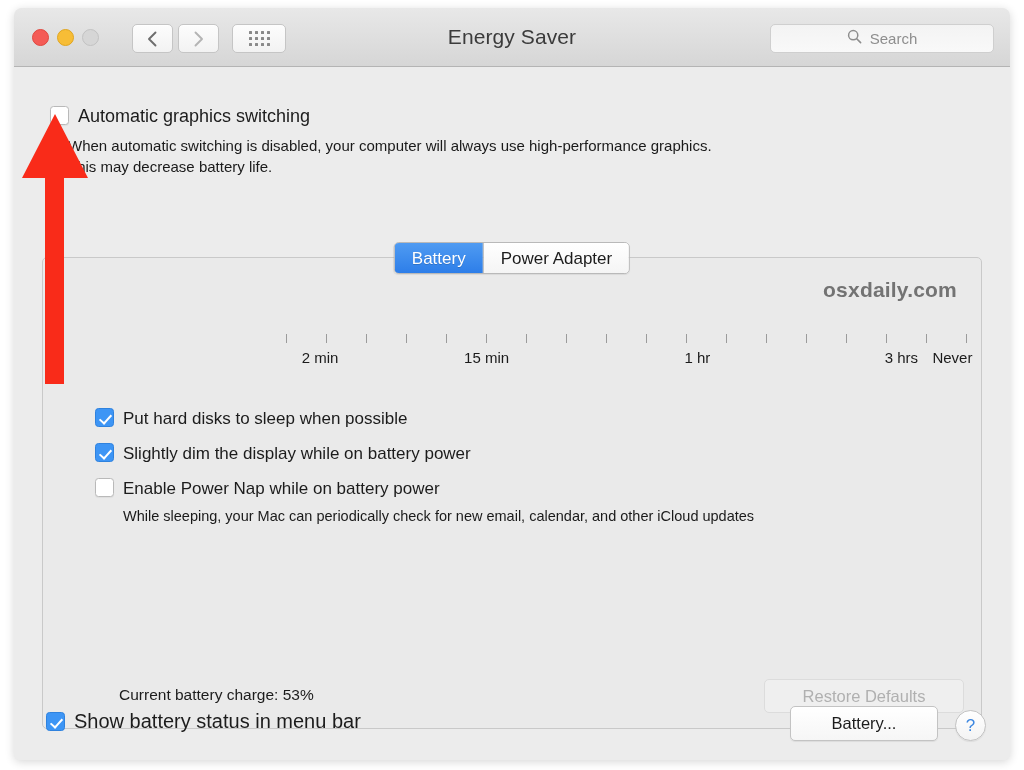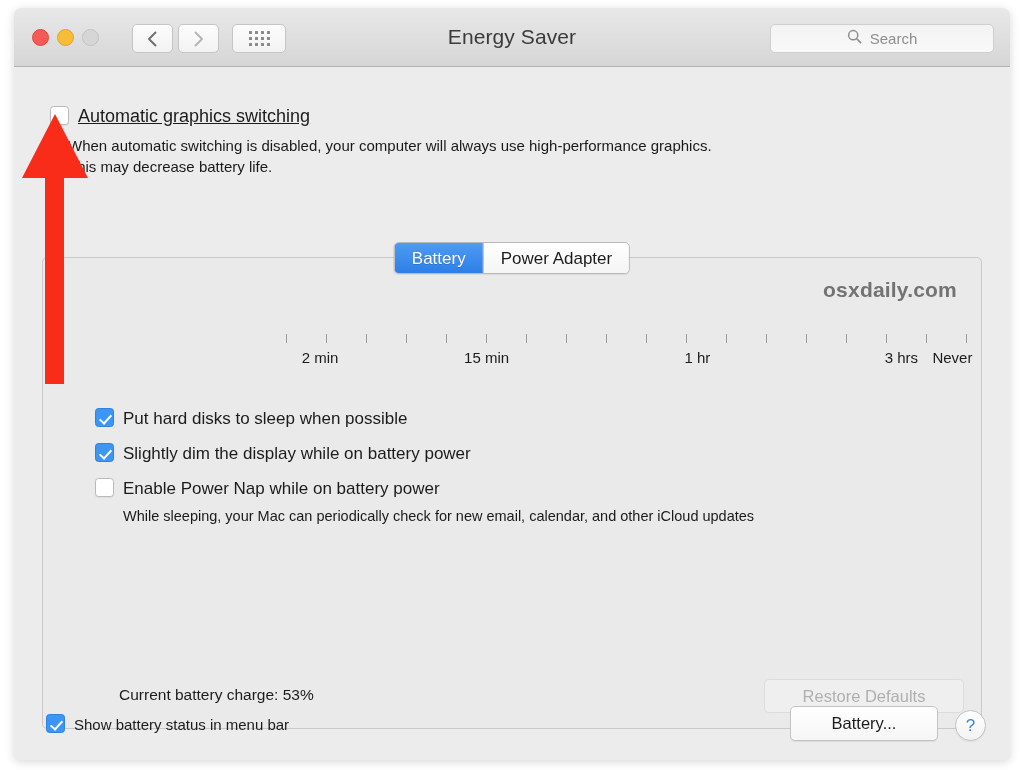--- a/index.html
+++ b/index.html
@@ -145,21 +145,20 @@
 
   .ags-row {
     position: absolute;
     left: 36px;
     top: 39px;
   }
   .ags-label {
     font-size: 18px;
     color: #1c1c1c;
     white-space: nowrap;
-    text-decoration: underline;
   }
   .ags-desc {
     position: absolute;
     left: 54px;
     top: 68px;
     font-size: 15px;
     color: #1a1a1a;
     line-height: 21px;
     white-space: nowrap;
   }
@@ -352,21 +351,21 @@
     display: flex;
     align-items: center;
     justify-content: center;
   }
 
   
   .bottom-check {
     position: absolute;
     left: 32px;
     bottom: 28px;
-    font-size: 15px;
+    font-size: 20px;
     color: #1c1c1c;
     white-space: nowrap;
   }
   .schedule-btn {
     position: absolute;
     right: 72px;
     bottom: 20px;
     width: 146px;
     height: 33px;
     border-radius: 5px;

